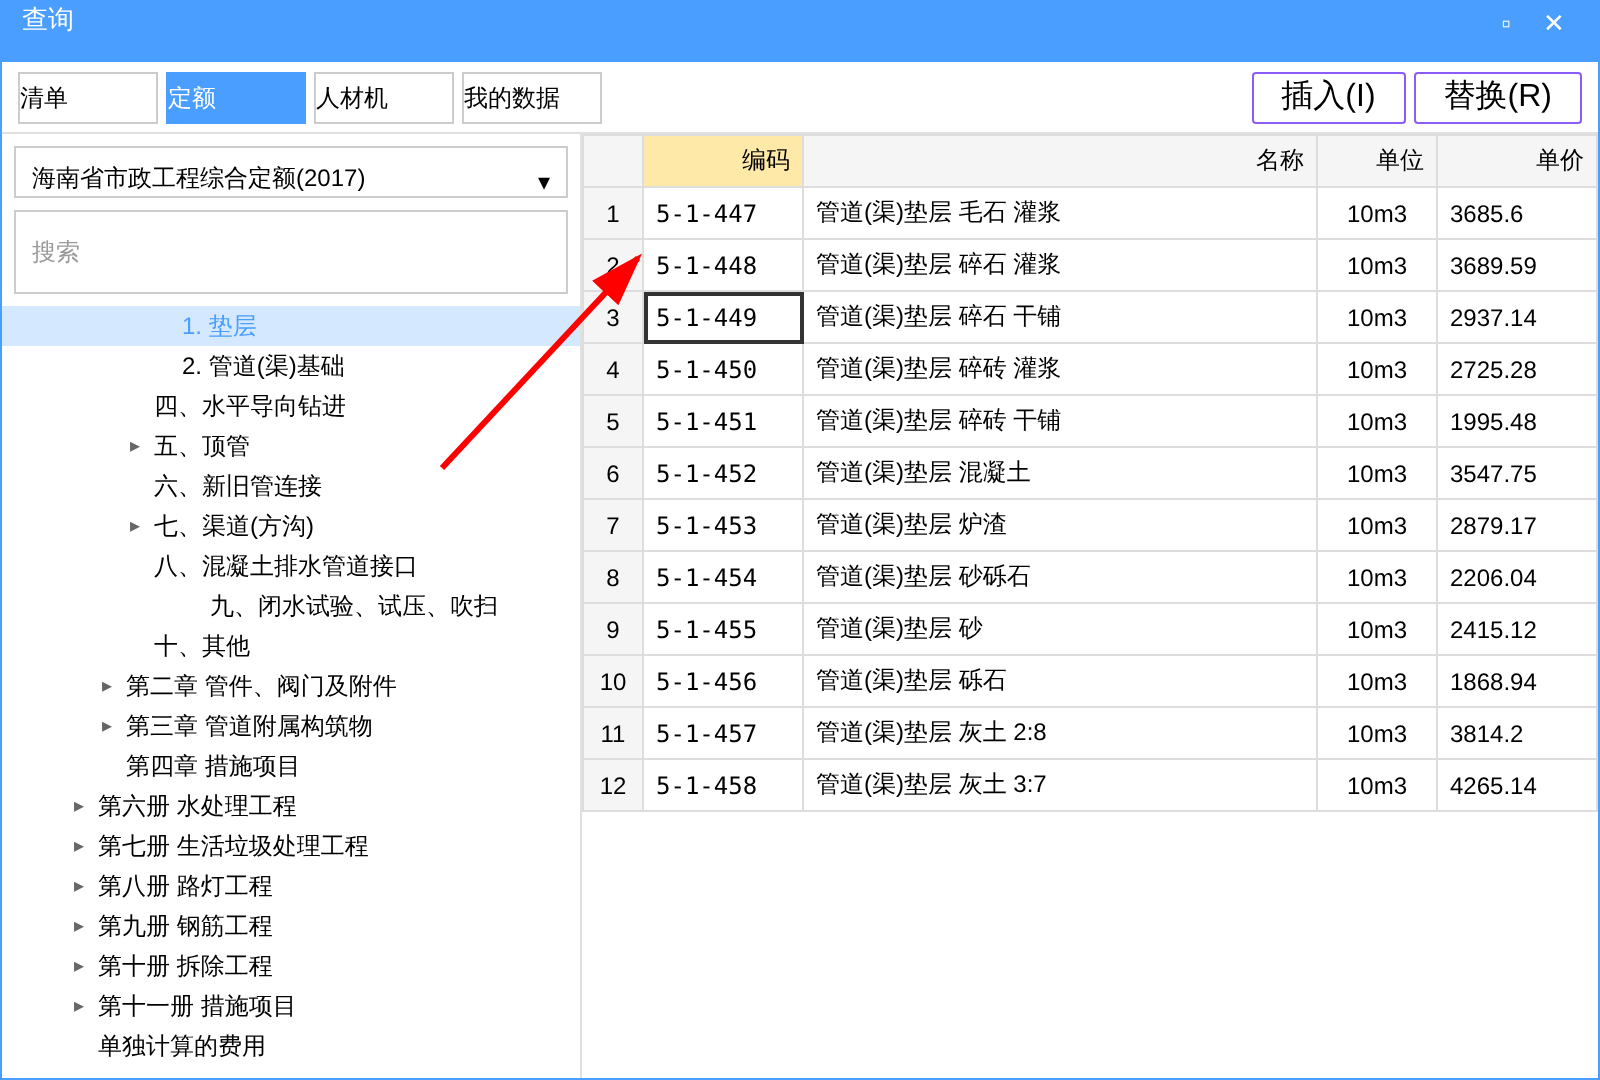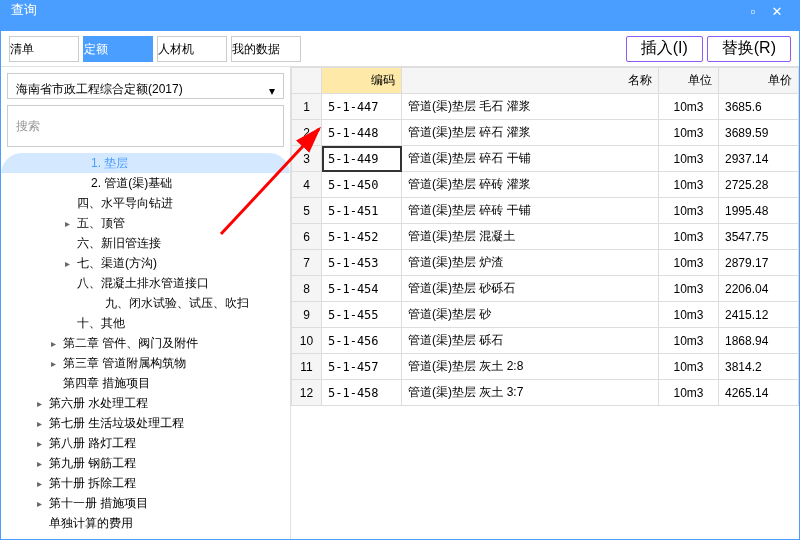--- a/index.html
+++ b/index.html
@@ -9,21 +9,21 @@
 .titlebar .win-btn { width: 24px; height: 20px; display: flex; align-items: center; justify-content: center; cursor: pointer; }
 .toolbar { height: 36px; display: flex; align-items: center; border-bottom: 1px solid #e0e0e0; padding: 0 8px; gap: 4px; }
 .tab-btn { width: 70px; height: 26px; border: 1px solid #ccc; background: #fff; font-size: 12px; text-align: left; line-height: 24px; cursor: pointer; }
 .tab-btn.active { background: #4a9eff; color: #fff; border-color: #4a9eff; }
 .toolbar .spacer { flex: 1; }
 .action-btn { height: 26px; padding: 0 14px; border: 1px solid #8b5cf6; background: #fff; font-size: 16px; cursor: pointer; border-radius: 2px; }
 .main { display: flex; height: calc(100% - 66px); position: relative; }
 .left-panel { width: 290px; border-right: 1px solid #e0e0e0; display: flex; flex-direction: column; }
 .dropdown { margin: 6px; height: 26px; border: 1px solid #ccc; font-size: 12px; display: flex; align-items: flex-end; padding: 0 8px; justify-content: space-between; }
 .search-box { margin: 0 6px 6px; height: 42px; border: 1px solid #ccc; font-size: 12px; padding: 0 8px; display: flex; align-items: center; color: #999; }
-.tree { flex: 1; overflow-y: auto; font-size: 12px; padding-bottom: 8px; border-radius: 21px; }
+.tree { flex: 1; overflow-y: auto; font-size: 12px; padding-bottom: 8px; }
 .tree-item { height: 20px; display: flex; align-items: center; padding-left: 8px; cursor: pointer; white-space: nowrap; }
 .tree-item.selected { background: #d4e8ff; color: #4a9eff; }
 .tree-item .arrow { width: 12px; font-size: 10px; color: #666; }
 .tree-item .no-arrow { width: 12px; }
 .right-panel { flex: 1; overflow: auto; }
 table { border-collapse: collapse; width: 100%; font-size: 12px; }
 th { background: #f5f5f5; border: 1px solid #ddd; padding: 4px 6px; font-weight: normal; text-align: right; height: 26px; }
 th.highlight { background: #ffe9a8; }
 td { border: 1px solid #ddd; padding: 4px 6px; height: 24px; }
 td.rownum { text-align: center; background: #f5f5f5; width: 30px; }

